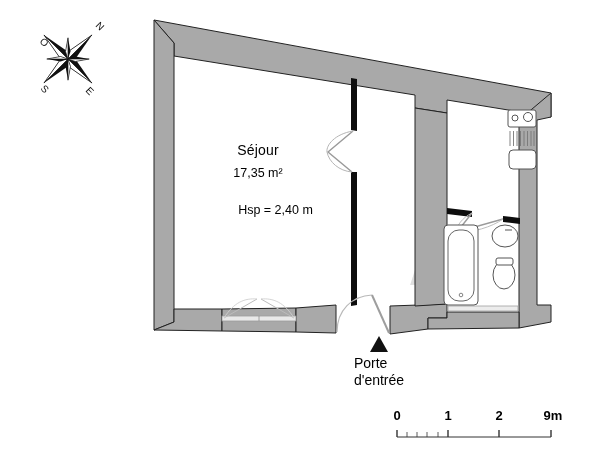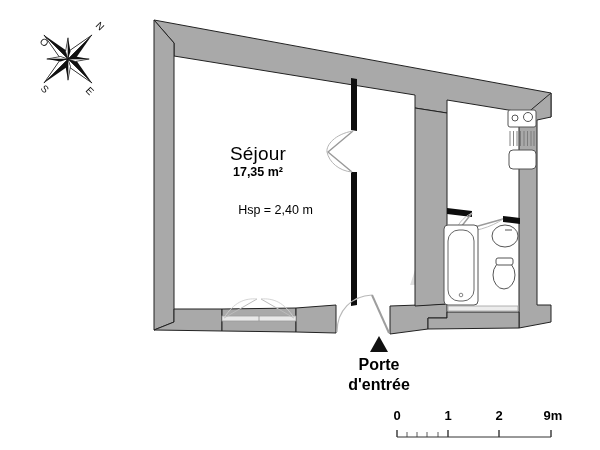--- a/index.html
+++ b/index.html
@@ -29,41 +29,40 @@
     display: block;
   }
   .room-label {
     position: absolute;
     text-align: center;
     line-height: 1.12;
     white-space: nowrap;
     user-select: none;
   }
   .room-name {
-    font-size: 19px;
+    font-size: 14px;
     font-weight: 400;
     letter-spacing: 0.2px;
   }
   .room-area {
     font-size: 12.5px;
-    font-weight: 700;
-    margin-top: 1px;
+    font-weight: 400;
+    margin-top: 7px;
   }
   .note-text {
     position: absolute;
     font-size: 12.5px;
     white-space: nowrap;
   }
   .door-label {
     position: absolute;
-    text-align: center;
-    font-size: 16px;
+    text-align: left;
+    font-size: 14px;
     line-height: 1.22;
     white-space: nowrap;
-    font-weight: bold;
   }
   .scale-wrap {
     position: absolute;
     left: 392px;
     top: 408px;
     width: 165px;
     height: 36px;
   }
   .scale-nums {
     position: relative;

